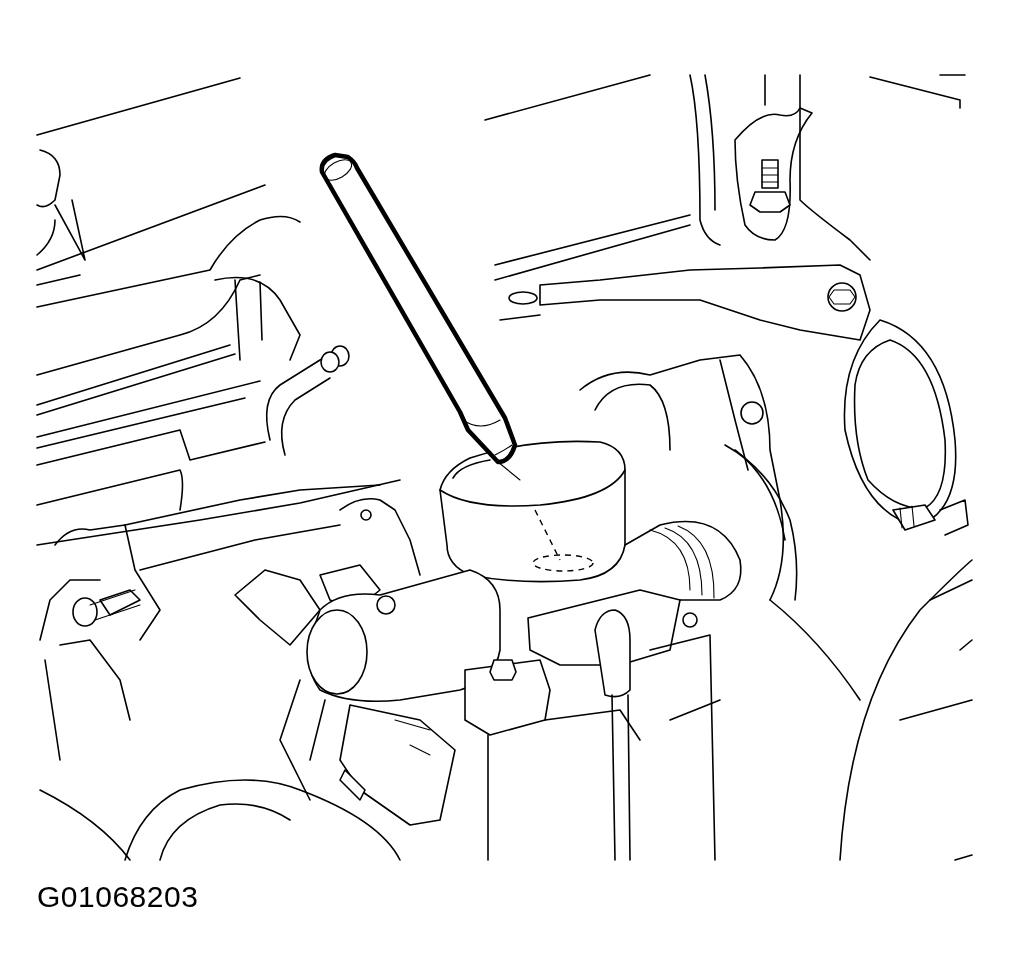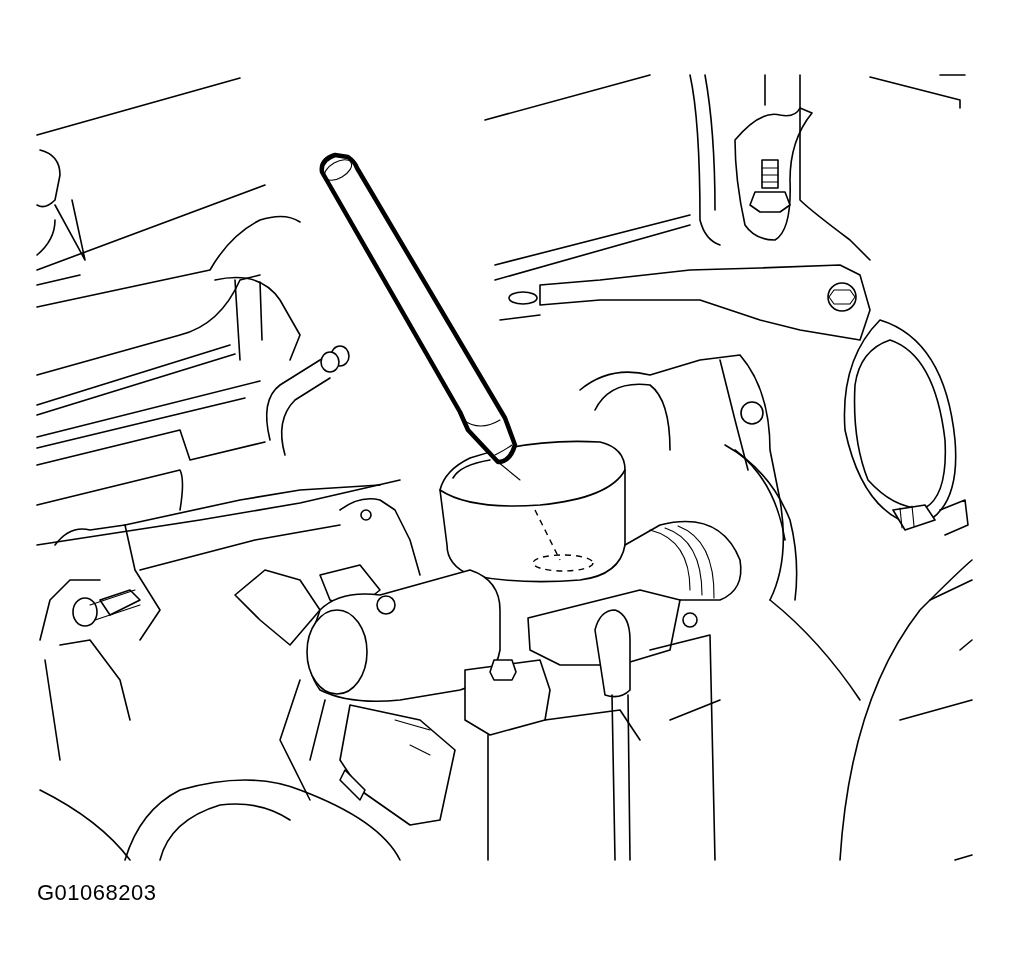--- a/index.html
+++ b/index.html
@@ -4,21 +4,21 @@
   <style>
     html, body { margin: 0; padding: 0; background: #ffffff; }
     body { width: 1010px; height: 979px; position: relative; overflow: hidden; font-family: "Liberation Sans", sans-serif; }
     #figure { position: absolute; left: 0; top: 0; width: 1010px; height: 870px; }
     #figure svg { width: 1010px; height: 870px; display: block; }
     .ln { fill: none; stroke: #000; stroke-width: 1.6; stroke-linecap: round; stroke-linejoin: round; }
     .lt { fill: none; stroke: #000; stroke-width: 1.1; stroke-linecap: round; stroke-linejoin: round; }
     .hv { fill: #fff; stroke: #000; stroke-width: 4.5; stroke-linejoin: round; }
     .dash { fill: none; stroke: #000; stroke-width: 1.4; stroke-dasharray: 6 5; }
     .fillw { fill: #fff; stroke: #000; stroke-width: 1.6; stroke-linejoin: round; }
-    #fig-id { position: absolute; left: 37px; top: 880px; font-size: 22px; color: #000; letter-spacing: 0.5px; }
+    #fig-id { position: absolute; left: 37px; top: 880px; font-size: 30px; color: #000; letter-spacing: 0.5px; }
   </style>
 </head>
 <body>
 
 <div id="figure">
   <svg viewBox="0 0 1010 870" xmlns="http://www.w3.org/2000/svg">
 
     <g>
       <path class="ln" d="M37 135 L240 78"></path>
       <path class="ln" d="M37 270 L265 185"></path>

